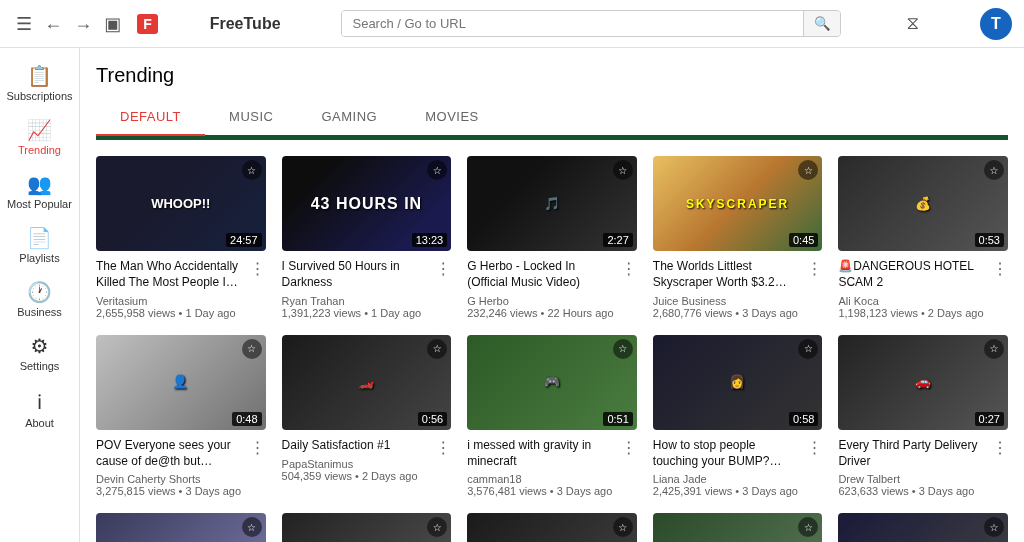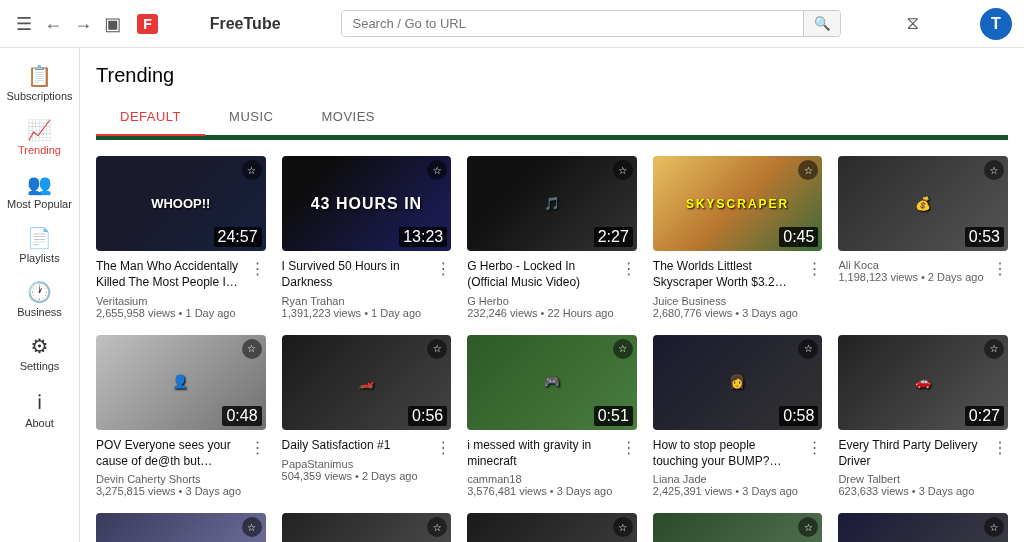--- a/index.html
+++ b/index.html
@@ -84,21 +84,21 @@
     }
     .video-card { cursor: pointer; }
     .thumbnail {
       position: relative; width: 100%; padding-bottom: 56.25%;
       background: #333; border-radius: 4px; overflow: hidden;
       margin-bottom: 8px;
     }
     .duration {
       position: absolute; bottom: 4px; right: 4px;
       background: rgba(0,0,0,0.8); color: white;
-      font-size: 16px; padding: 1px 4px; border-radius: 2px;
+      font-size: 11px; padding: 1px 4px; border-radius: 2px;
     }
     .bookmark {
       position: absolute; top: 4px; right: 4px;
       background: rgba(0,0,0,0.5); color: white;
       width: 20px; height: 20px; border-radius: 50%;
       display: flex; align-items: center; justify-content: center;
       font-size: 10px;
     }
     .video-info { display: flex; gap: 6px; }
     .video-meta { flex: 1; }
@@ -192,20 +192,21 @@
     <span>About</span>
   </div>
 </div>
 
 <div class="main">
   <h1 class="page-title">Trending</h1>
 
   <div class="tabs">
     <div class="tab active">DEFAULT</div>
     <div class="tab">MUSIC</div>
+    <div class="tab">GAMING</div>
     <div class="tab">MOVIES</div>
   </div>
 
   <div class="video-grid" id="video-grid">
   <div class="video-card">
     <div class="thumbnail t1">
       <div class="thumb-overlay ">WHOOP!!</div>
       <div class="duration">24:57</div>
       <div class="bookmark">☆</div>
     </div>
@@ -264,20 +265,21 @@
     </div>
   </div>
       <div class="video-card">
     <div class="thumbnail t5">
       <div class="thumb-overlay ">💰</div>
       <div class="duration">0:53</div>
       <div class="bookmark">☆</div>
     </div>
     <div class="video-info">
       <div class="video-meta">
+        <div class="video-title">🚨DANGEROUS HOTEL SCAM 2</div>
         <div class="video-channel">Ali Koca</div>
         <div class="video-stats">1,198,123 views • 2 Days ago</div>
       </div>
       <div class="more-btn">⋮</div>
     </div>
   </div>
       <div class="video-card">
     <div class="thumbnail t6">
       <div class="thumb-overlay ">👤</div>
       <div class="duration">0:48</div>

